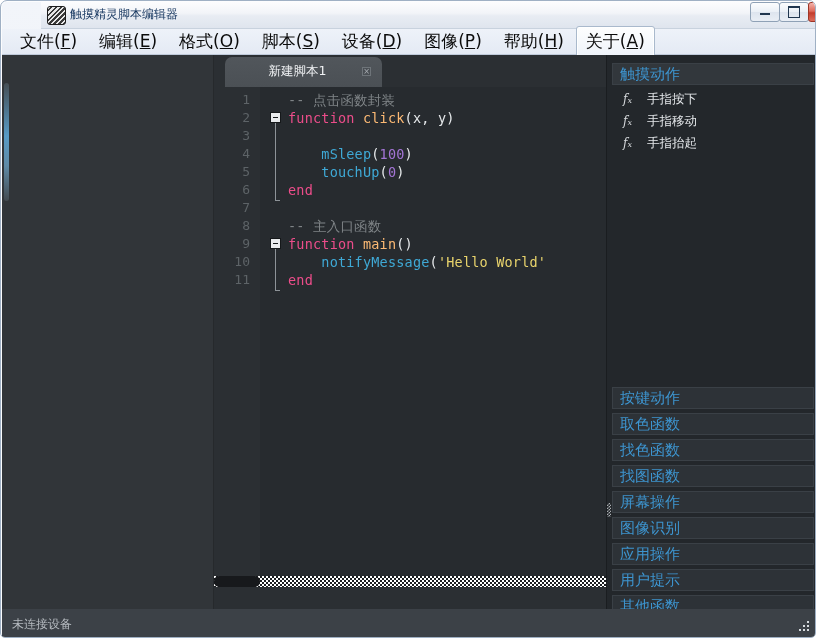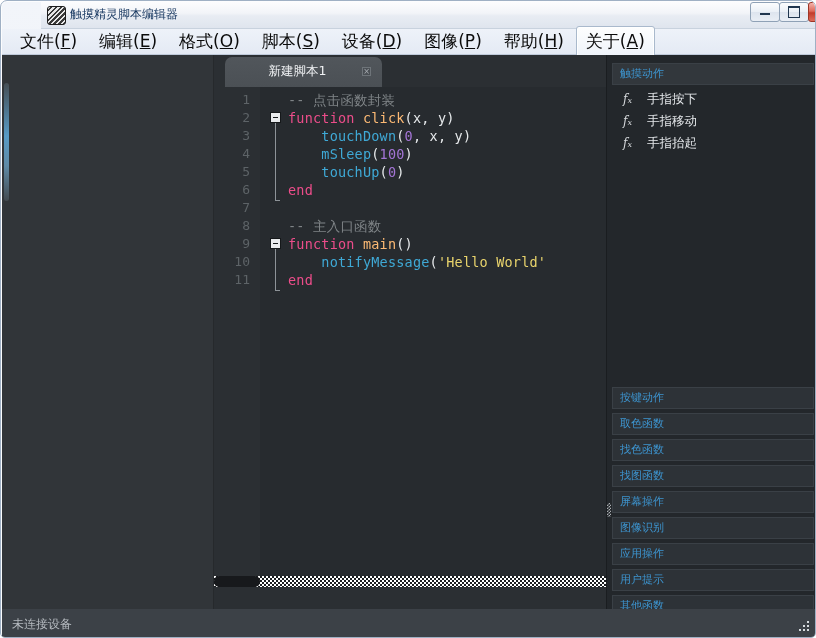--- a/index.html
+++ b/index.html
@@ -302,21 +302,21 @@
   }
   .panel-header {
     position: absolute;
     left: 5px;
     width: 202px;
     height: 22px;
     background: #2d3237;
     border: 1px solid #3a4046;
     box-sizing: border-box;
     color: #3d95d0;
-    font-size: 11px;
+    font-size: 15px;
     line-height: 20px;
     padding-left: 7px;
     cursor: default;
     white-space: nowrap;
   }
   .panel-header.open {
     background: #32373c;
   }
   .fx-item {
     position: absolute;
@@ -439,21 +439,20 @@
           <div class="ln" style="top: 58px;">4</div>
           <div class="ln" style="top: 76px;">5</div>
           <div class="ln" style="top: 94px;">6</div>
           <div class="ln" style="top: 112px;">7</div>
           <div class="ln" style="top: 130px;">8</div>
           <div class="ln" style="top: 148px;">9</div>
           <div class="ln" style="top: 166px;">10</div>
           <div class="ln" style="top: 184px;">11</div>
           <div class="code-line" style="top: 4px;"><span class="tk-comment">-- 点击函数封装</span></div>
           <div class="code-line" style="top: 22px;"><span class="tk-kw">function</span><span class="tk-punc"> </span><span class="tk-fname">click</span><span class="tk-punc">(x, y)</span></div>
-          <div class="code-line" style="top: 40px;"><span class="tk-punc">    </span><span class="tk-fn">touchDown</span><span class="tk-punc">(</span><span class="tk-num">0</span><span class="tk-punc">, x, y)</span></div>
           <div class="code-line" style="top: 58px;"><span class="tk-punc">    </span><span class="tk-fn">mSleep</span><span class="tk-punc">(</span><span class="tk-num">100</span><span class="tk-punc">)</span></div>
           <div class="code-line" style="top: 76px;"><span class="tk-punc">    </span><span class="tk-fn">touchUp</span><span class="tk-punc">(</span><span class="tk-num">0</span><span class="tk-punc">)</span></div>
           <div class="code-line" style="top: 94px;"><span class="tk-kw">end</span></div>
           <div class="code-line" style="top: 112px;"></div>
           <div class="code-line" style="top: 130px;"><span class="tk-comment">-- 主入口函数</span></div>
           <div class="code-line" style="top: 148px;"><span class="tk-kw">function</span><span class="tk-punc"> </span><span class="tk-fname">main</span><span class="tk-punc">()</span></div>
           <div class="code-line" style="top: 166px;"><span class="tk-punc">    </span><span class="tk-fn">notifyMessage</span><span class="tk-punc">(</span><span class="tk-str">'Hello World'</span></div>
           <div class="code-line" style="top: 184px;"><span class="tk-kw">end</span></div>
           <div class="fold-box" style="left: 56px; top: 25px;"></div>
           <div class="fold-line" style="left: 61px; top: 36px; height: 77px;"></div>

